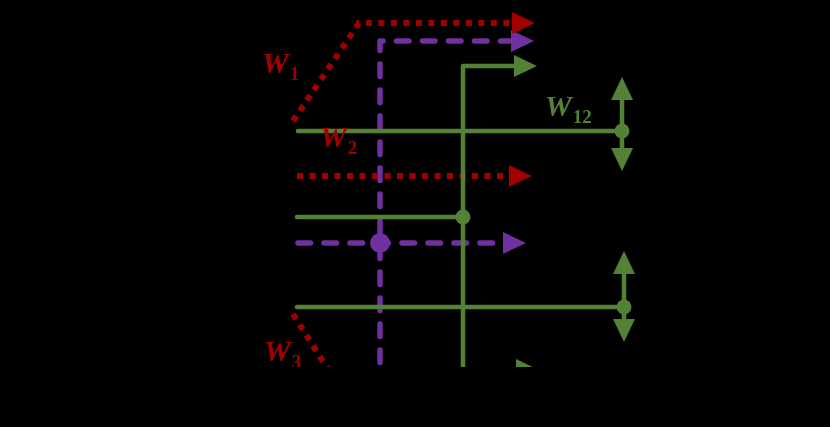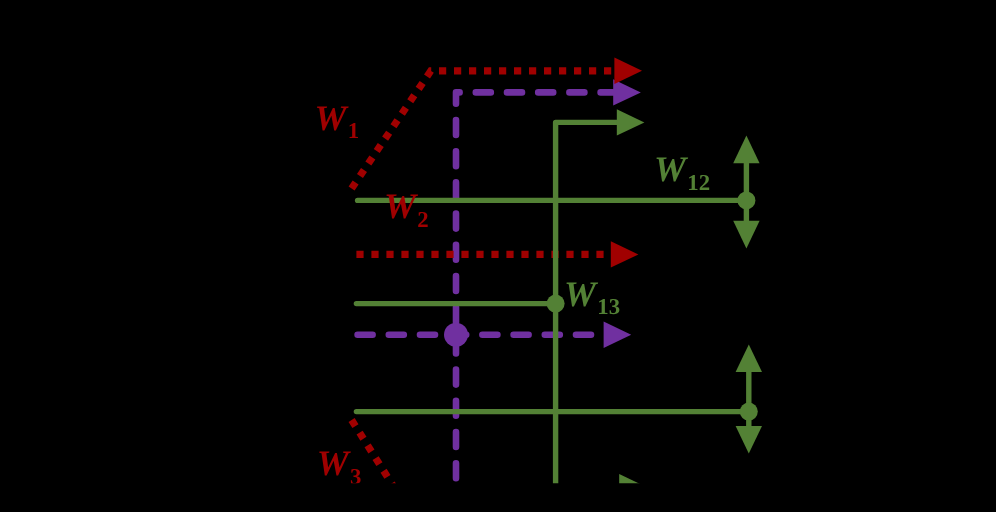--- a/index.html
+++ b/index.html
@@ -2,21 +2,20 @@
 <html style="--c-bg: #000000; --c-red: #a00000; --c-green: #538135; --c-purple: #7030a0;"><head>
 <meta charset="utf-8">
 <style>
   html,body{margin:0;padding:0;background:var(--c-bg,#000);}
   .stage{
     position:relative;
     width:830px;height:367px;
     background:var(--c-bg,#000);
     overflow:hidden;
     font-family:"Liberation Serif",serif;
-    margin-top:36px;
   }
   svg{position:absolute;left:0;top:0;}
 
   
   .sr{stroke:var(--c-red,#a00000);}   .fr{fill:var(--c-red,#a00000);}
   .sg{stroke:var(--c-green,#538135);} .fg{fill:var(--c-green,#538135);}
   .sp{stroke:var(--c-purple,#7030a0);}.fp{fill:var(--c-purple,#7030a0);}
   .ln{fill:none;}
   .dotted{stroke-width:6;stroke-dasharray:6 6.5;}
   .dashed{stroke-width:5.5;stroke-dasharray:12.5 13.5;stroke-linecap:round;stroke-linejoin:round;}
@@ -89,19 +88,16 @@
   </div>
 
   <div class="lbl c-red" style="left:264px;top:336px">
     <span class="main">W</span><span class="sub">3</span>
   </div>
 
   <div class="lbl c-green" style="left:545px;top:91px">
     <span class="main">W</span><span class="sub">12</span>
   </div>
 
-  <div class="lbl c-green" style="left:470px;top:195px">
-    <span class="main">W</span><span class="sub">13</span>
-  </div>
 
 
 
 </div>
 
 </body></html>

